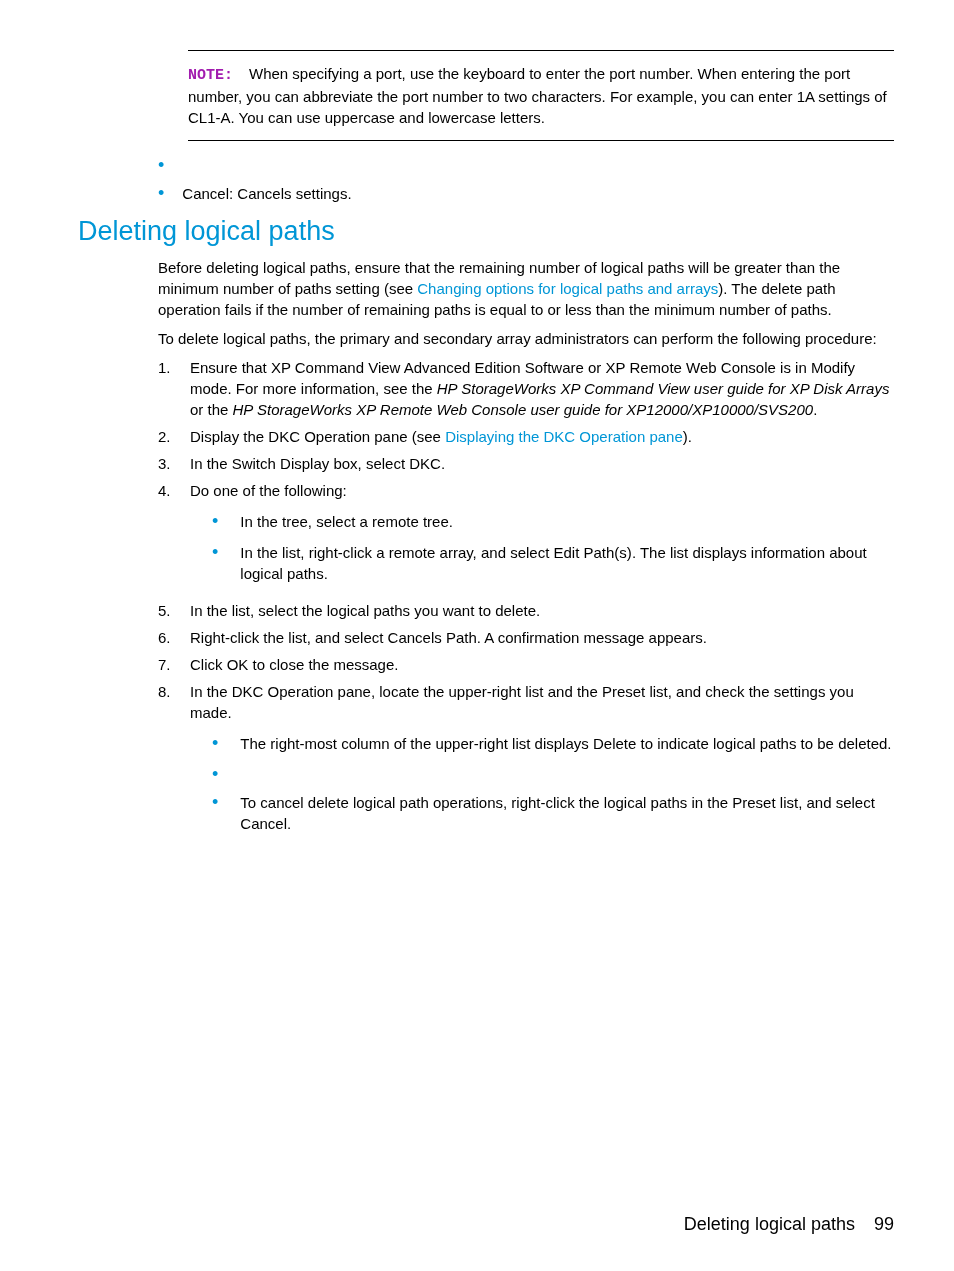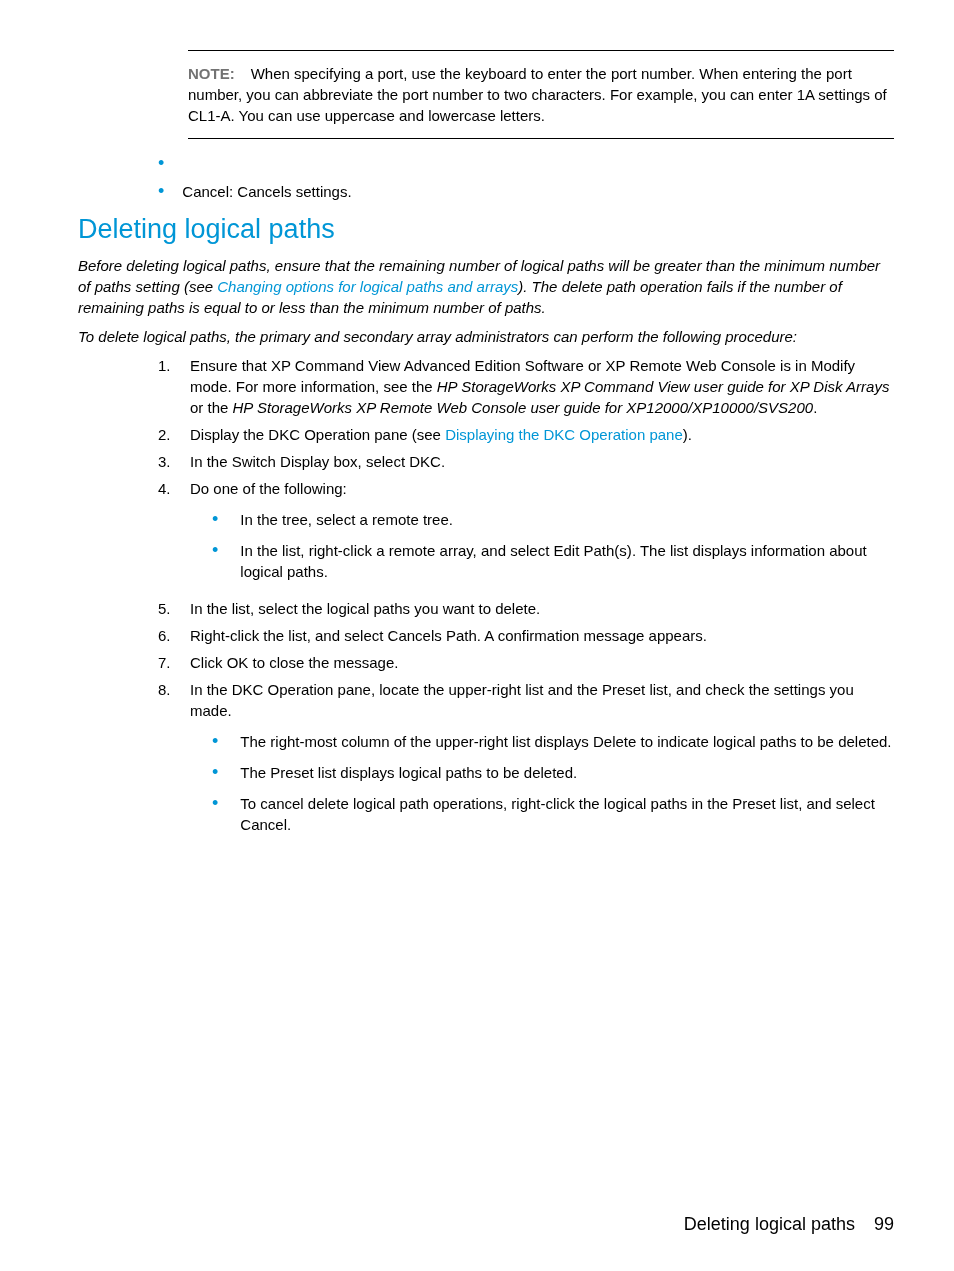--- a/index.html
+++ b/index.html
@@ -19,22 +19,23 @@
   }
   .note-block {
     margin-left: 110px;
     border-top: 1px solid #000;
     border-bottom: 1px solid #000;
     padding: 12px 0 12px 0;
     line-height: 1.4;
   }
   .note-label {
     font-weight: bold;
-    color: #737373;
+    color: #a21caf;
     margin-right: 16px;
+    font-family: Liberation Mono, monospace;
   }
   .bold { font-weight: normal; }
   .italic { font-style: italic; }
   .top-bullets {
     margin-left: 80px;
     margin-top: 14px;
   }
   .bullet-row {
     display: flex;
     margin-bottom: 10px;
@@ -52,23 +53,23 @@
   .h2 {
     color: #0096d6;
     font-size: 27px;
     font-weight: normal;
     margin-top: 12px;
     margin-bottom: 10px;
     margin-left: 0;
     font-family: Arial, Helvetica, sans-serif;
   }
   .body-text {
+    margin-left: 80px;
     line-height: 1.4;
     margin-bottom: 8px;
-    font-style: italic;
   }
   .link {
     color: #0096d6;
     text-decoration: none;
   }
   .ol {
     margin-left: 80px;
   }
   .ol-row {
     display: flex;
@@ -190,21 +191,20 @@
       <span class="ol-num">8.</span>
       <div class="ol-content">
         <span>In the DKC Operation pane, locate the upper-right list and the </span><span class="bold">Preset</span><span> list, and check the settings you made.</span>
         <div class="nested-bullets">
           <div class="nested-bullet-row">
             <span class="nested-dot">•</span>
             <span><span>The right-most column of the upper-right list displays </span><span class="bold">Delete</span><span> to indicate logical paths to be deleted.</span></span>
           </div>
           <div class="nested-bullet-row">
             <span class="nested-dot">•</span>
-            <span><span>The </span><span class="bold">Preset</span><span> list displays logical paths to be deleted.</span></span>
           </div>
           <div class="nested-bullet-row">
             <span class="nested-dot">•</span>
             <span><span>To cancel delete logical path operations, right-click the logical paths in the </span><span class="bold">Preset</span><span> list, and select </span><span class="bold">Cancel</span><span>.</span></span>
           </div>
         </div>
       </div>
     </div>
 
   </div>

